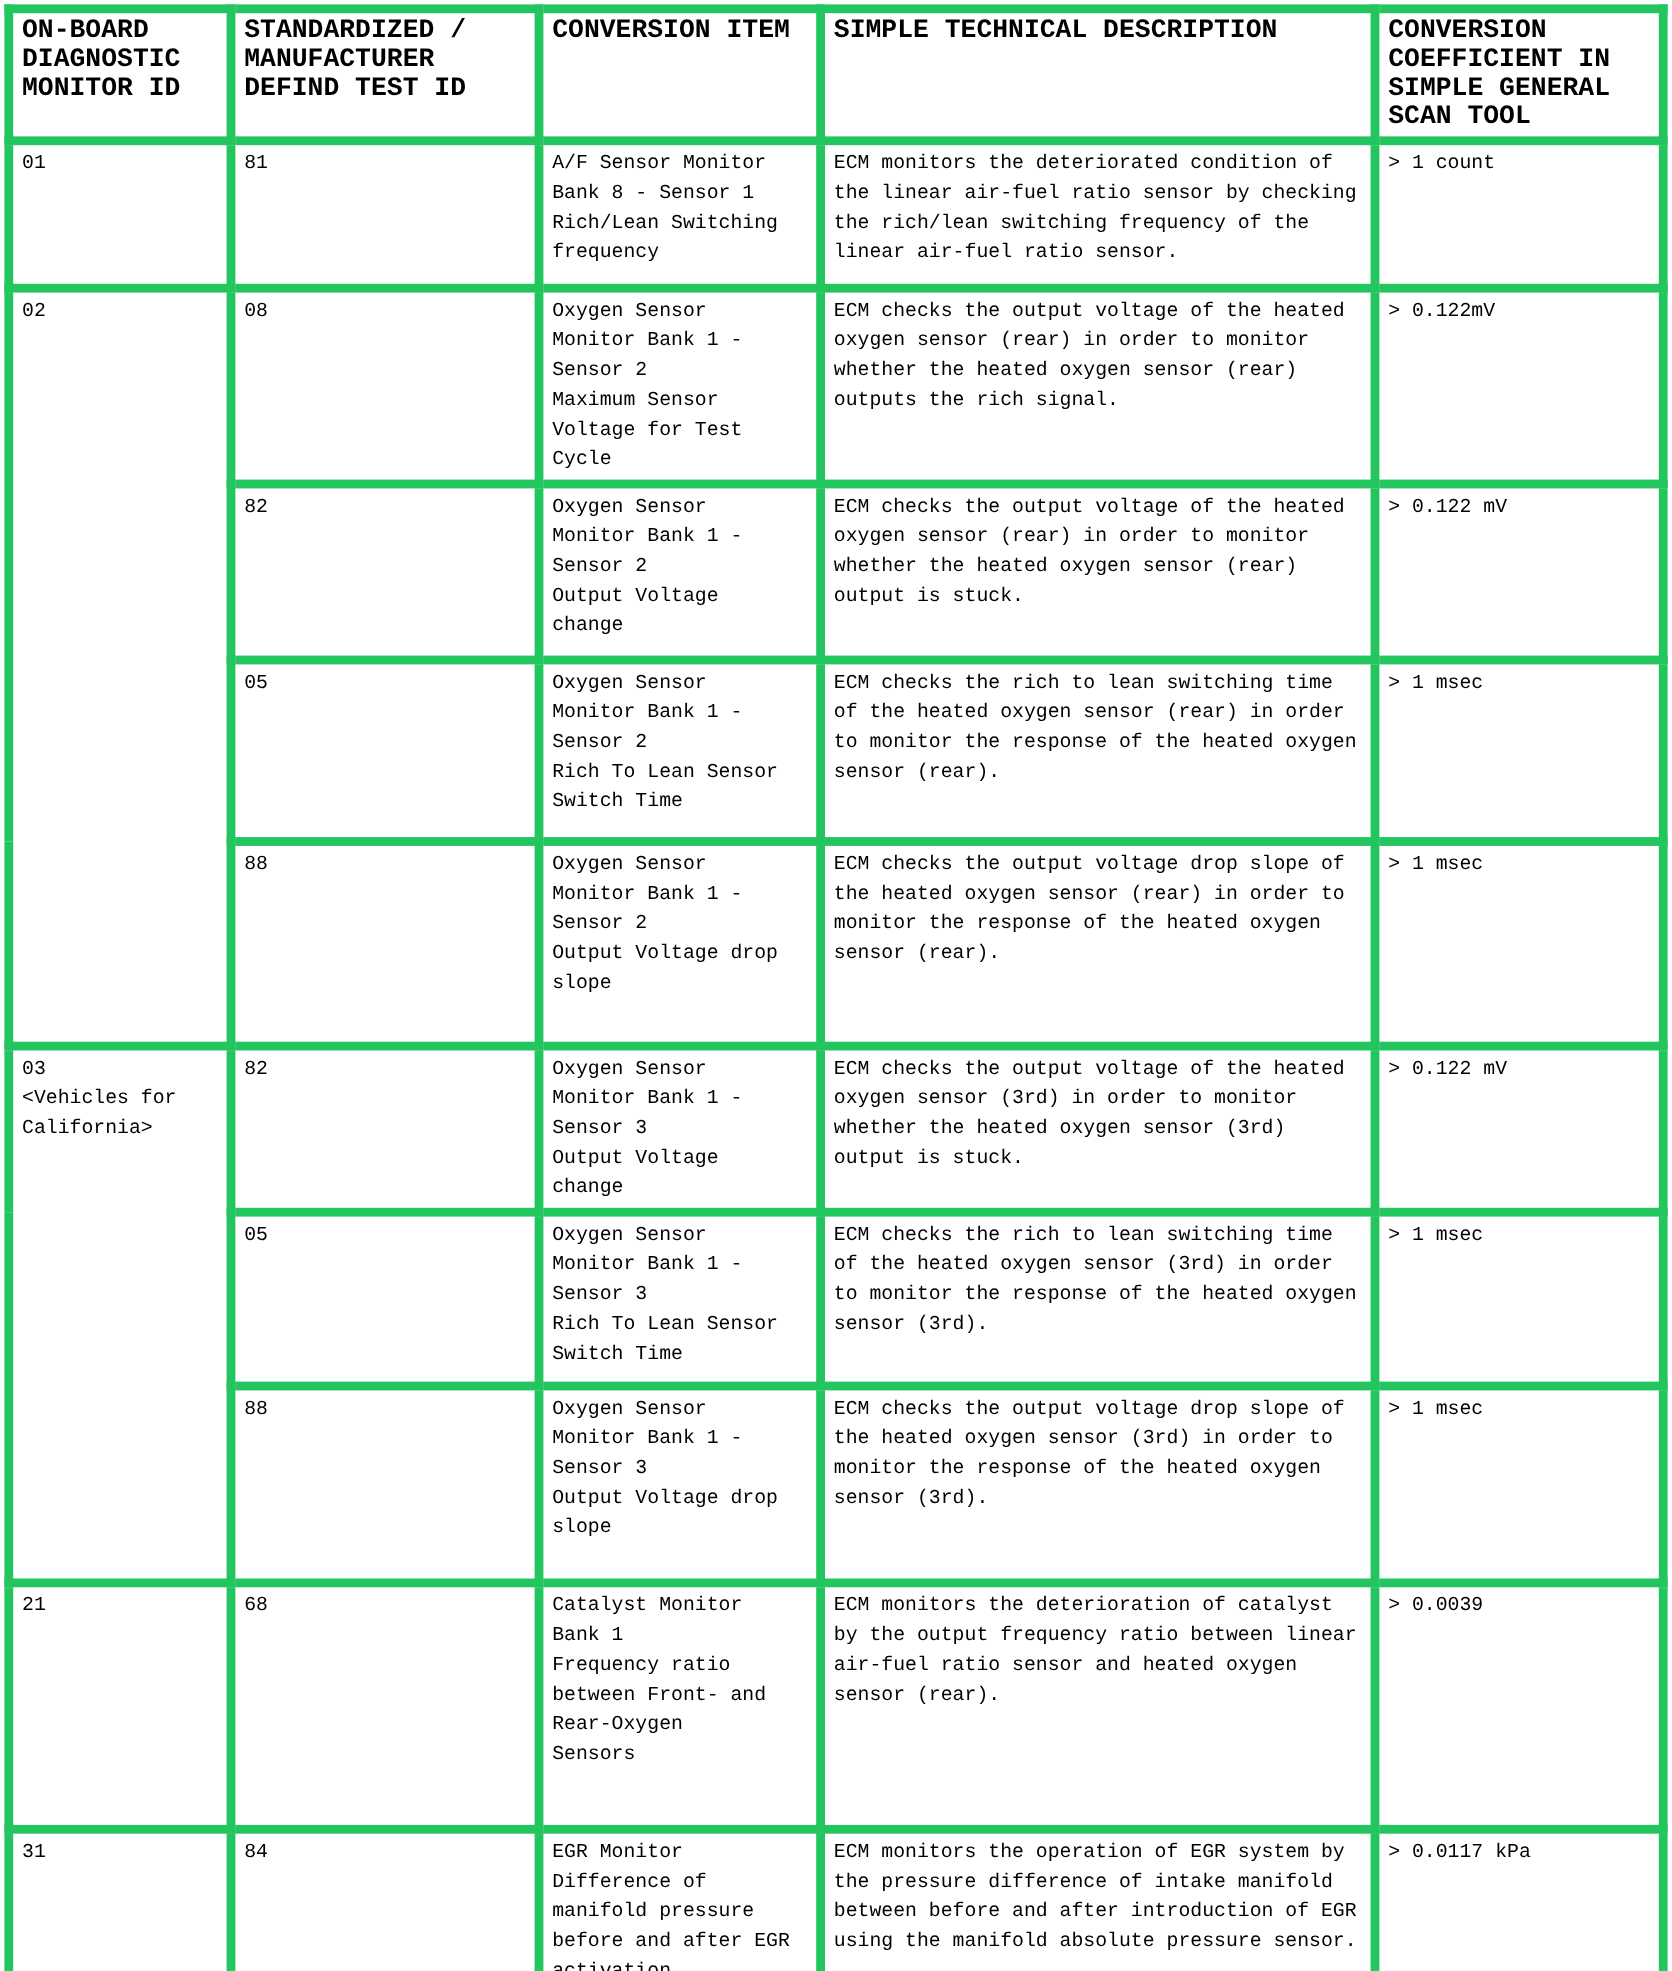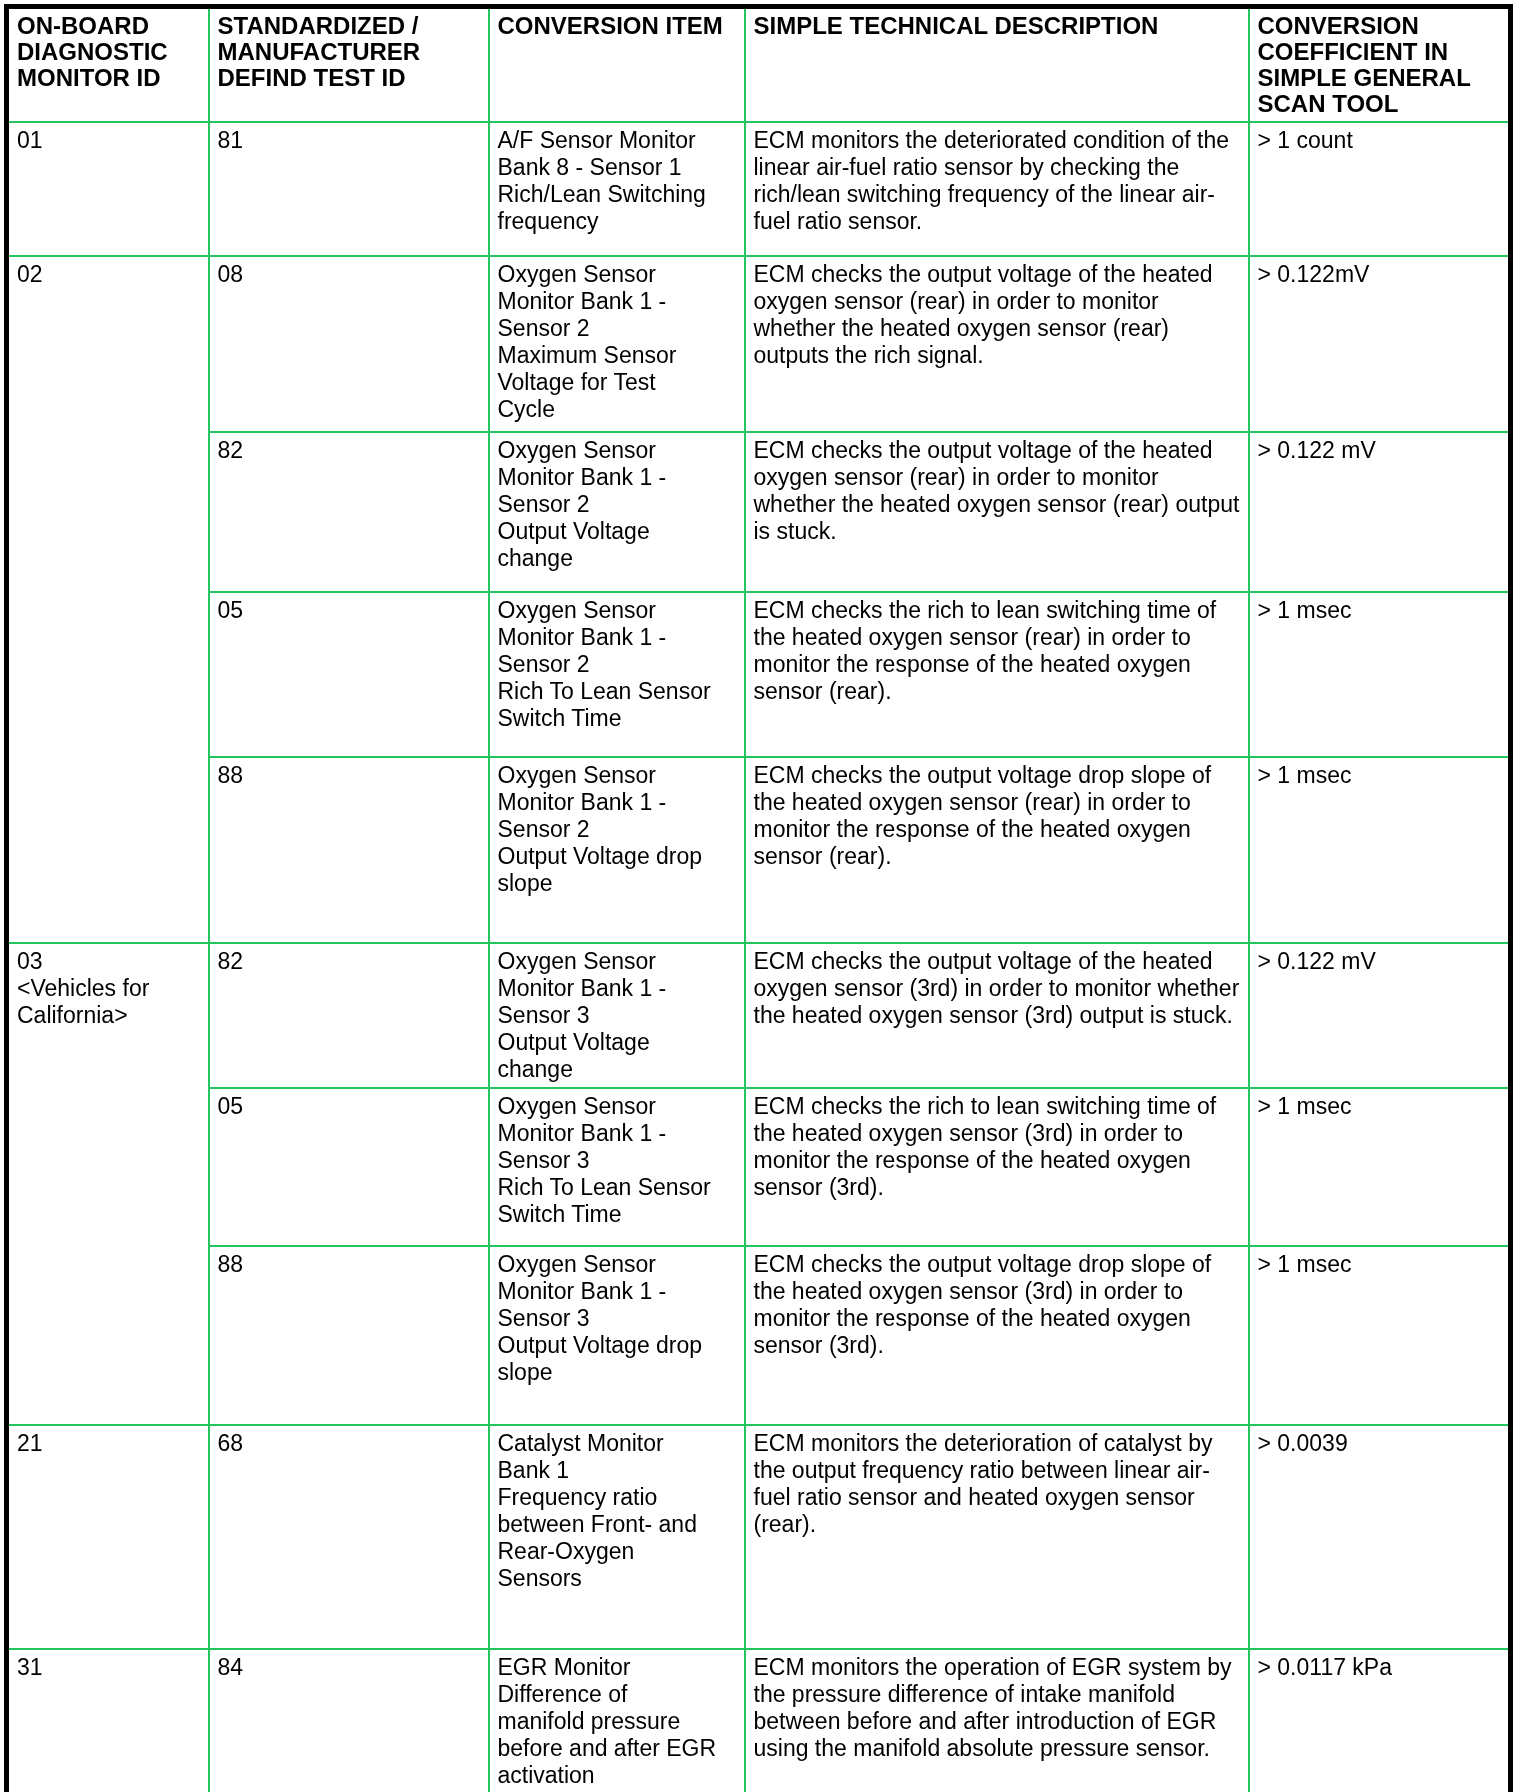--- a/index.html
+++ b/index.html
@@ -6,35 +6,36 @@
   body { font-family: "Liberation Sans", sans-serif; color: #000; }
   .page { width: 1520px; height: 1792px; background: #fff; box-sizing: border-box; }
   table.obd {
     border-collapse: collapse;
     table-layout: fixed;
     width: 1508px;
     margin: 4px 0 0 4px;
     border: 5px solid #000;
   }
   th, td {
-    border: 2px solid #22c55e;
+    border: 8px solid #22c55e;
     vertical-align: top;
     padding: 4px 8px;
     overflow: hidden;
     box-sizing: border-box;
+    font-family: Liberation Mono, monospace;
   }
   th {
     text-align: left;
     font-size: 24px;
     line-height: 26px;
     font-weight: bold;
     letter-spacing: 0px;
   }
   td {
-    font-size: 23px;
+    font-size: 18px;
     line-height: 27px;
     font-weight: normal;
   }
   td.pre { white-space: pre-line; }
   tr.hdr { height: 113px; }
 </style>
 </head>
 <body>
 
 <div class="page">

